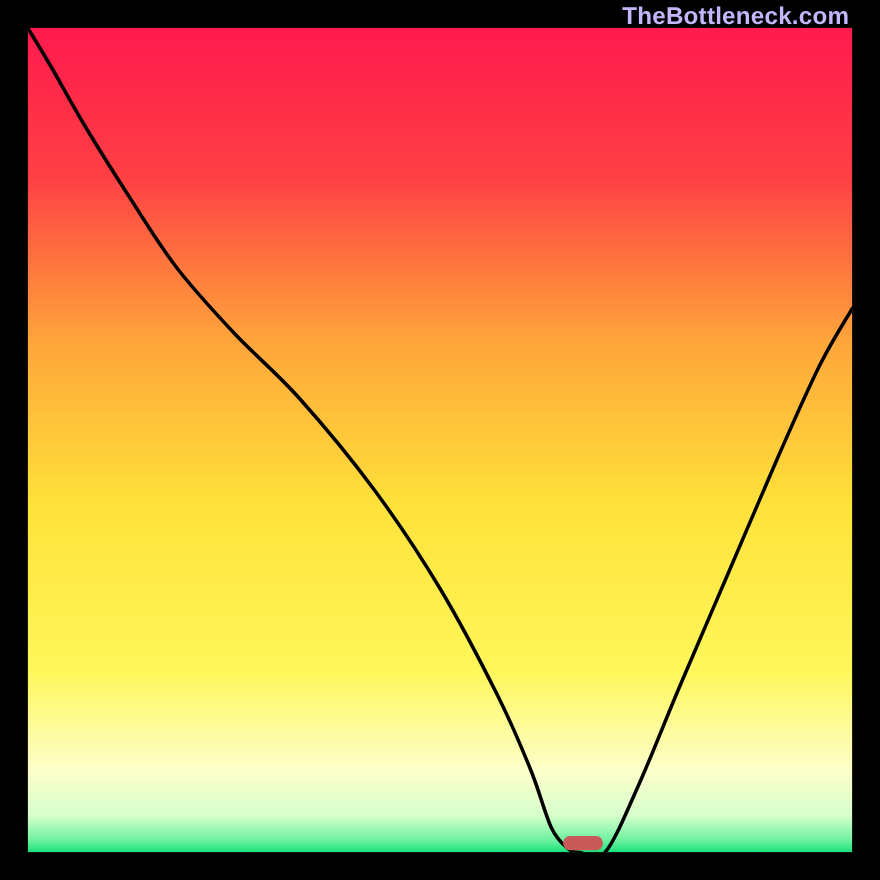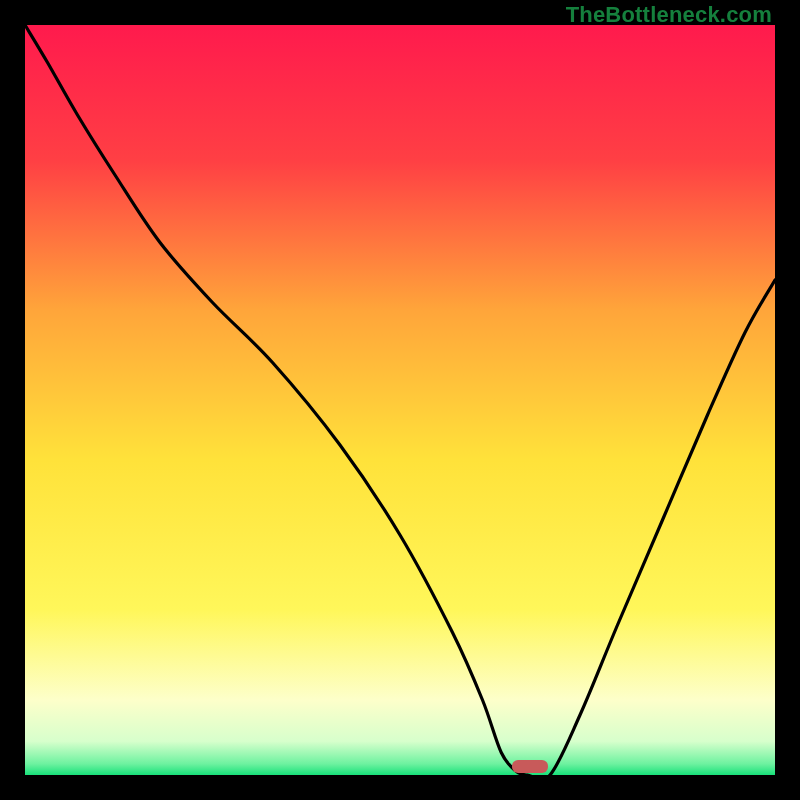--- a/index.html
+++ b/index.html
@@ -38,21 +38,21 @@
     position: absolute;
     left: 0;
     top: 0;
     width: 100%;
     height: 100%;
   }
   .watermark {
     position: absolute;
     top: 2px;
     right: 28px;
-    color: #15803d;
+    color: #c4b5fd;
     font-size: 22px;
     font-weight: 600;
     letter-spacing: 0.2px;
   }
   .marker {
     position: absolute;
     background: #c85a5a;
     border-radius: 6px;
     width: 36px;
     height: 13px;

